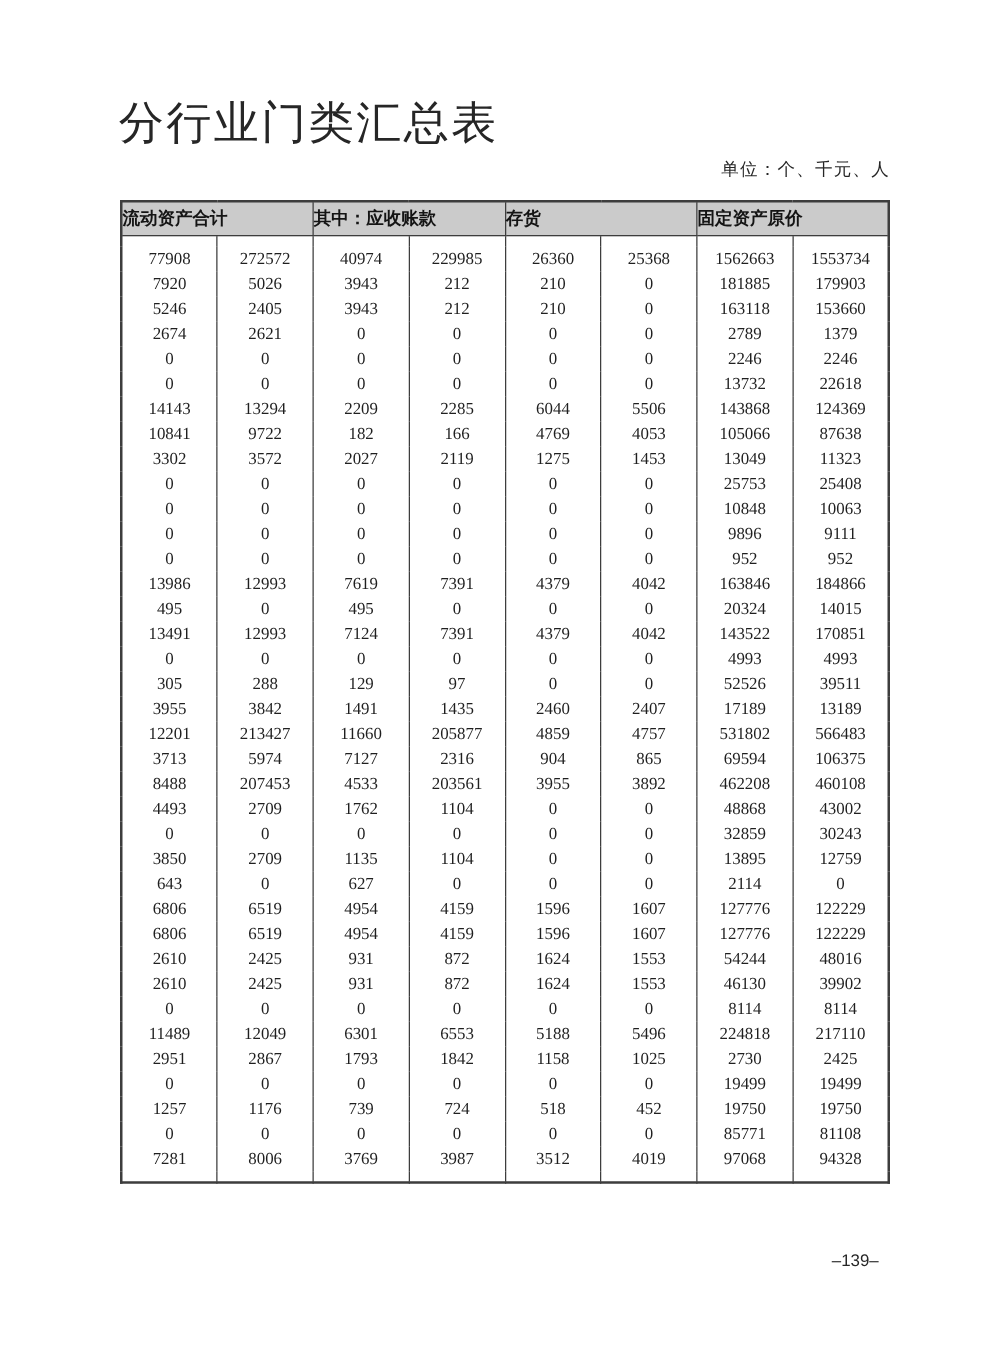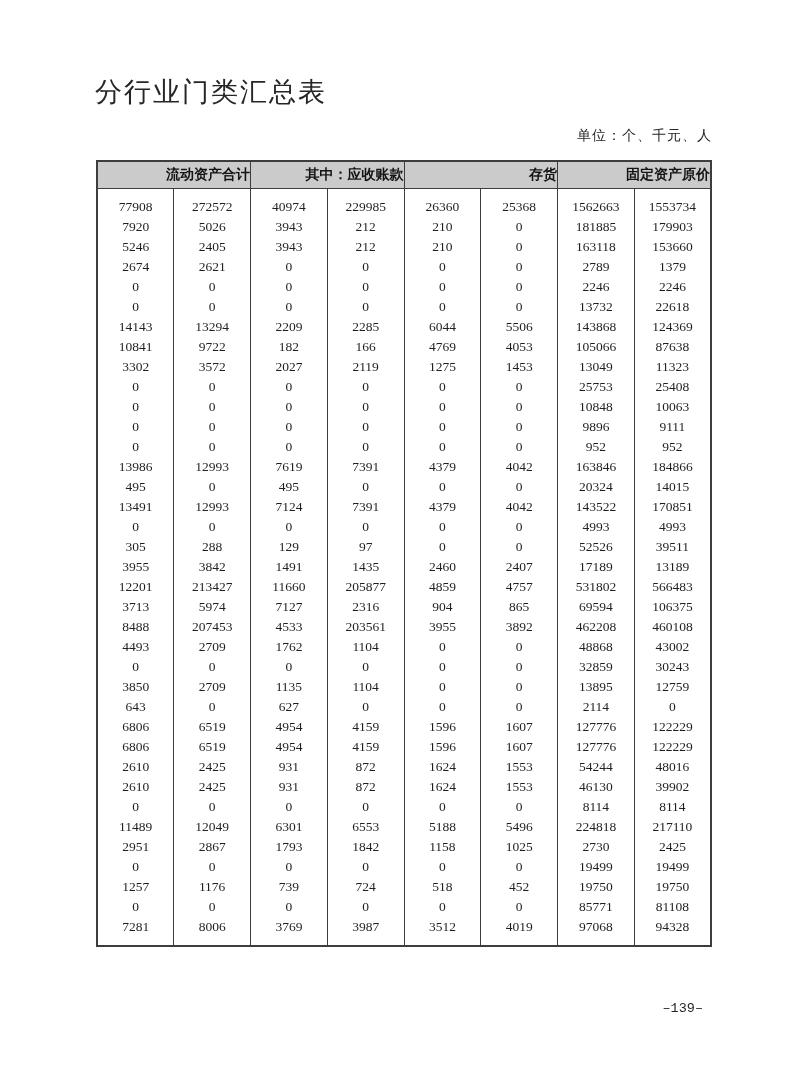--- a/index.html
+++ b/index.html
@@ -9,21 +9,21 @@
     height: 1077px;
     background: #ffffff;
     font-family: "Liberation Serif", serif;
     color: #1f1f1f;
     overflow: hidden;
   }
   .doc-title {
     position: absolute;
     left: 95px;
     top: 74px;
-    font-size: 27px;
+    font-size: 36px;
     letter-spacing: 2px;
     color: #262626;
     font-family: Liberation Serif, serif;
     white-space: nowrap;
   }
   .unit-label {
     position: absolute;
     top: 127px;
     right: 81px;
     font-size: 14px;
@@ -45,21 +45,21 @@
   }
   table.summary thead th {
     background: #cbcbcb;
     border: 1px solid #3d3d3d;
     font-family: "Liberation Sans", sans-serif;
     font-weight: bold;
     font-size: 14px;
     color: #141414;
     height: 26px;
     padding: 0;
-    text-align: right;
+    text-align: left;
   }
   table.summary thead tr.sub-row th {
     border-bottom: 2px solid #3d3d3d;
   }
   table.summary tbody td {
     border-left: 1px solid #3d3d3d;
     border-right: 1px solid #3d3d3d;
     border-top: none;
     border-bottom: none;
     text-align: center;
@@ -74,21 +74,21 @@
   table.summary tbody td.spacer {
     height: 8px;
     line-height: 8px;
   }
   .page-number {
     position: absolute;
     top: 1001px;
     right: 90px;
     font-size: 13.5px;
     color: #262626;
-    font-family: Liberation Mono, monospace;
+    font-family: Liberation Sans, sans-serif;
     text-align: center;
   }
 </style>
 </head>
 <body>
 
 <div class="page">
 
   <div class="doc-title">分行业门类汇总表</div>
 

